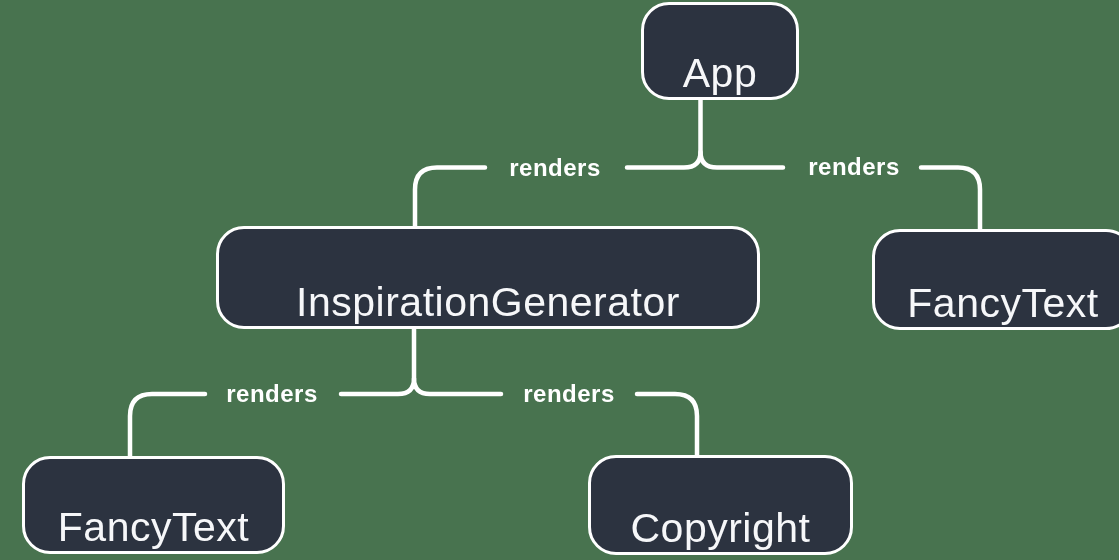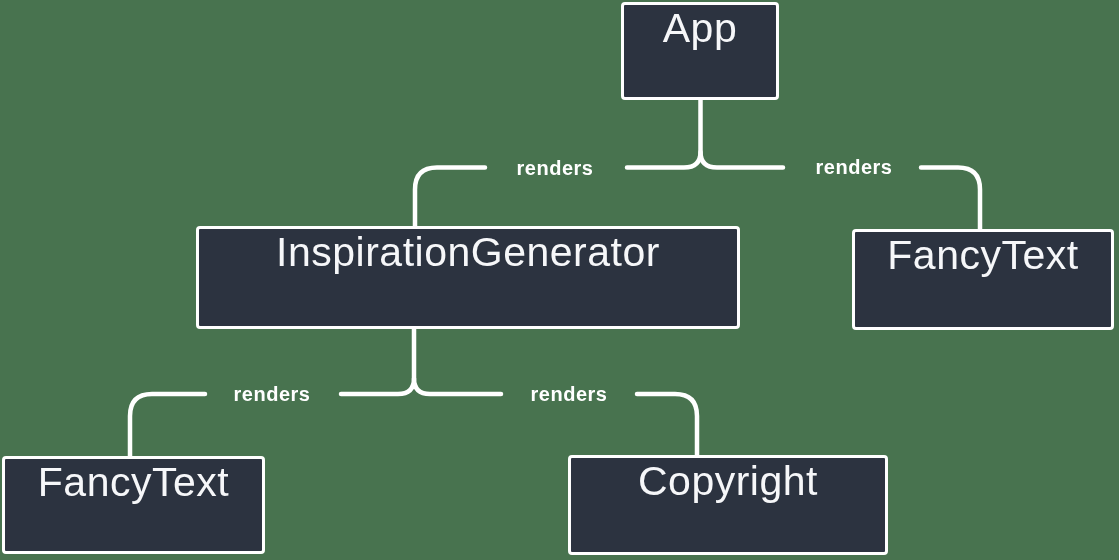--- a/index.html
+++ b/index.html
@@ -29,40 +29,41 @@
   .wires path {
     fill: none;
     stroke: var(--line);
     stroke-width: 4.5;
     stroke-linecap: round;
   }
   .node {
     position: absolute;
     background: var(--node-fill);
     border: 3.5px solid var(--node-border);
-    border-radius: 4px;
+    border-radius: 28px;
     display: flex;
-    align-items: flex-start;
+    align-items: flex-end;
     justify-content: center;
     color: var(--node-text);
     font-size: 41px;
     font-weight: 400;
     letter-spacing: 0.5px;
     white-space: nowrap;
+    margin-left: 20px;
   }
   .node-app            { left: 621px; top: 2px;   width: 158px; height: 98px;  }
   .node-inspiration    { left: 196px; top: 226px; width: 544px; height: 103px; }
   .node-fancytext-top  { left: 852px; top: 229px; width: 262px; height: 101px; }
   .node-fancytext-bot  { left: 2px;   top: 456px; width: 263px; height: 98px;  }
-  .node-copyright      { left: 568px; top: 455px; width: 320px; height: 100px; }
+  .node-copyright      { left: 568px; top: 455px; width: 265px; height: 100px; }
   .edge-label {
     position: absolute;
     transform: translate(-50%, -50%);
     color: #ffffff;
-    font-size: 20px;
+    font-size: 24px;
     font-weight: 600;
     letter-spacing: 0.5px;
     white-space: nowrap;
   }
   .edge-label-1 { left: 555px; top: 168px; }
   .edge-label-2 { left: 854px; top: 167px; }
   .edge-label-3 { left: 272px; top: 394px; }
   .edge-label-4 { left: 569px; top: 394px; }
 </style>
 </head>

